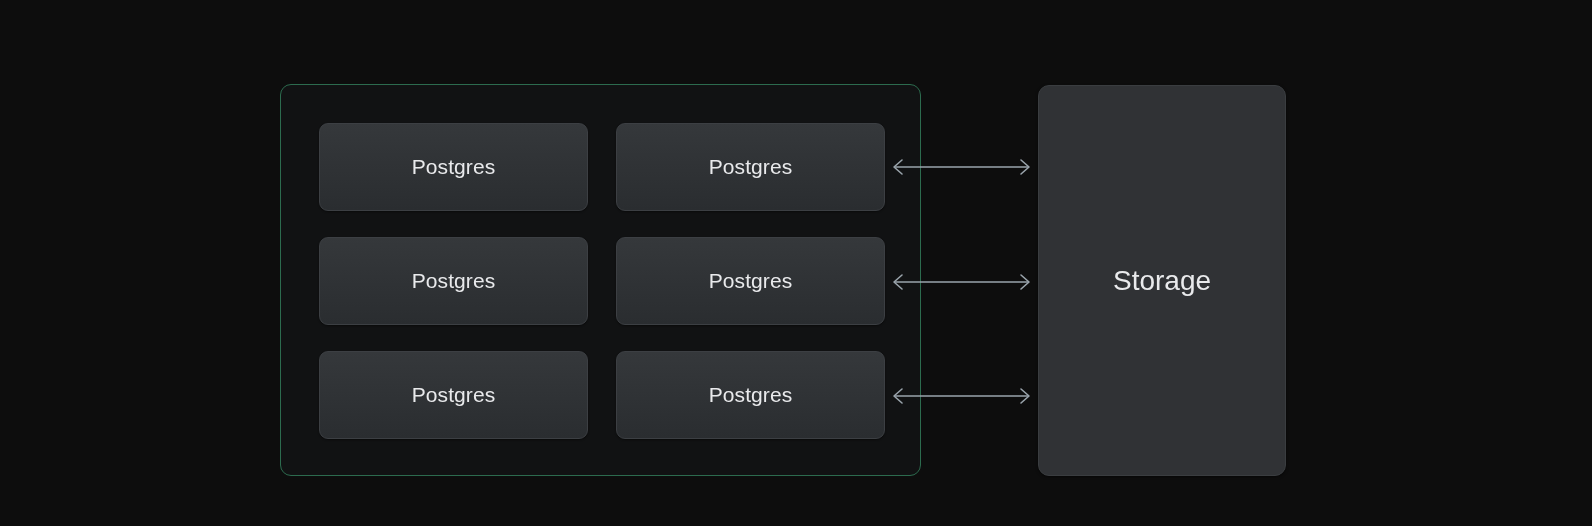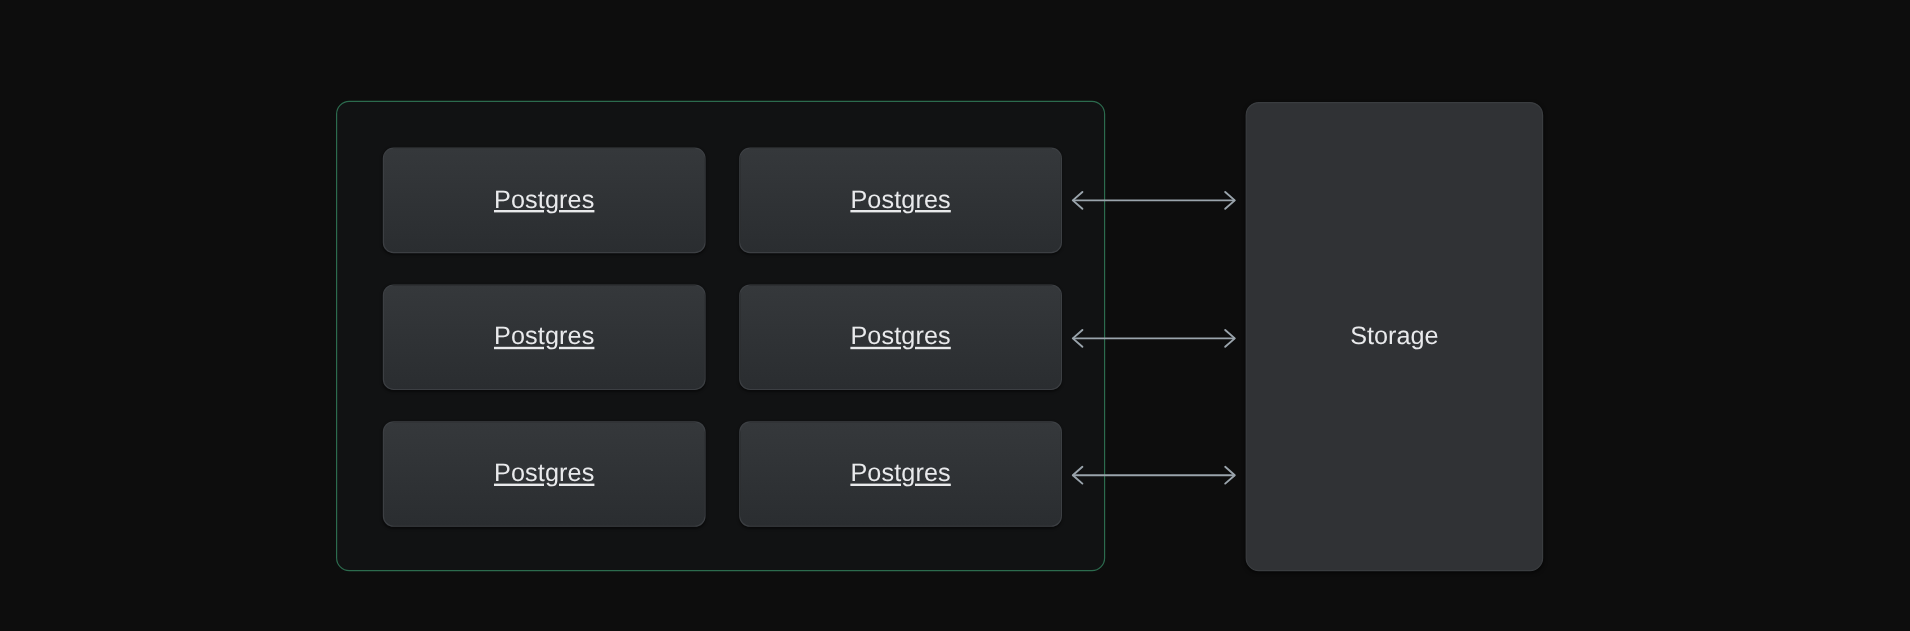--- a/index.html
+++ b/index.html
@@ -73,42 +73,41 @@
     justify-content: center;
     box-shadow: 0 1px 2px rgba(0,0,0,0.45);
   }
 
   .node-label {
     font-size: 21px;
     color: #e9eaec;
     line-height: 24px;
     letter-spacing: 0.1px;
     white-space: nowrap;
-    text-decoration: underline;
   }
 
   
   #storage-box {
     position: absolute;
     left: 1038px;
     top: 85px;
     width: 248px;
     height: 391px;
     box-sizing: border-box;
     border-radius: 11px;
     border: 1px solid #3a3d40;
     background: #303235;
     display: flex;
     align-items: center;
     justify-content: center;
     box-shadow: 0 1px 3px rgba(0,0,0,0.5);
   }
 
   #storage-label {
-    font-size: 21px;
+    font-size: 28px;
     color: #e9eaec;
     line-height: 24px;
     white-space: nowrap;
   }
 
   
   .connector {
     position: absolute;
     left: 890px;
     width: 143px;

